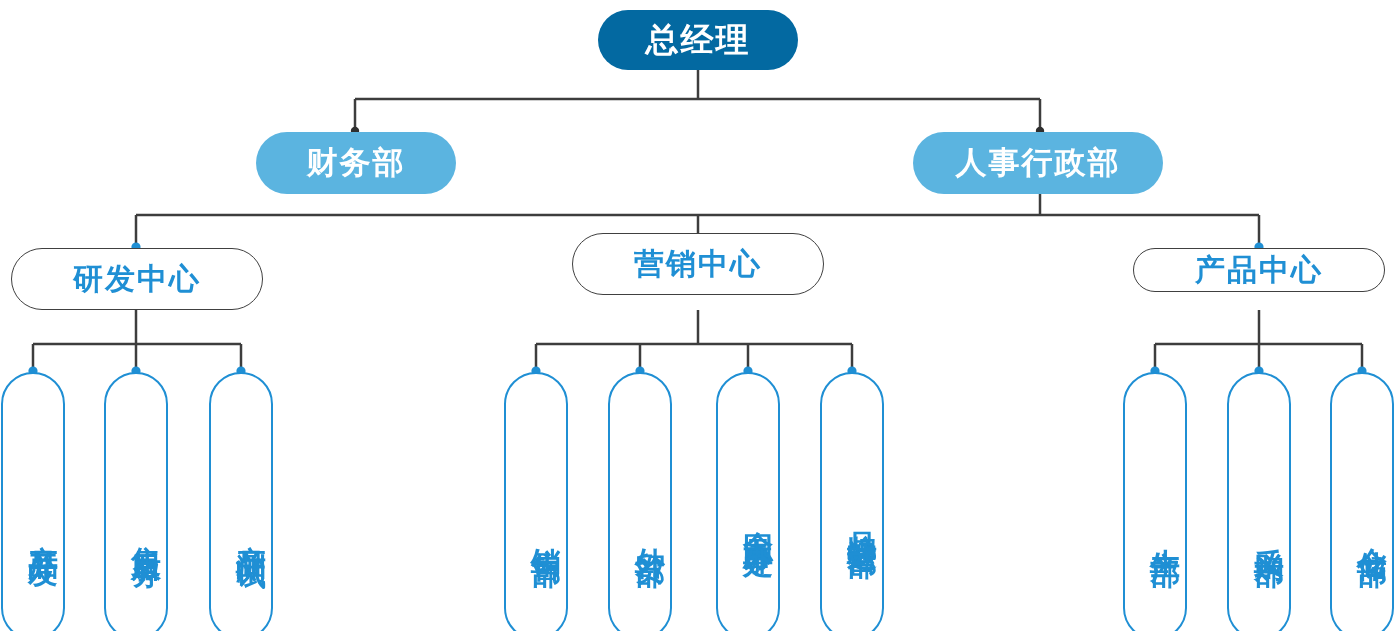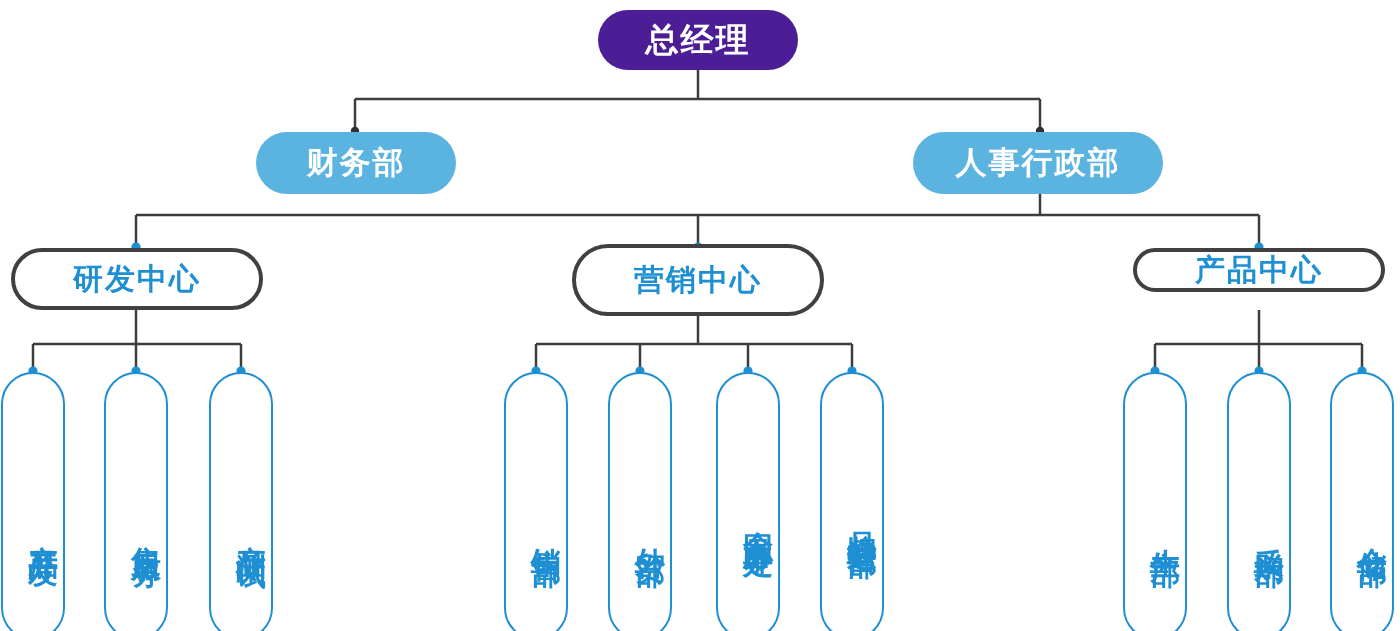--- a/index.html
+++ b/index.html
@@ -29,41 +29,41 @@
     position: absolute;
     box-sizing: border-box;
     display: flex;
     align-items: center;
     justify-content: center;
     text-align: center;
     white-space: nowrap;
   }
   
   .node.lv1 {
-    background: #4c1d95;
+    background: #0369a1;
     color: #ffffff;
     border-radius: 999px;
     font-size: 33px;
     font-weight: bold;
     letter-spacing: 2px;
   }
   
   .node.lv2 {
     background: #5bb4e0;
     color: #ffffff;
     border-radius: 999px;
     font-size: 31px;
     font-weight: bold;
     letter-spacing: 2px;
   }
   
   .node.lv3 {
     background: #ffffff;
     color: #1f8fd4;
-    border: 4px solid #404040;
+    border: 1px solid #404040;
     border-radius: 999px;
     font-size: 30px;
     font-weight: bold;
     letter-spacing: 2px;
   }
   
   .node.lv4 {
     background: #ffffff;
     color: #1f8fd4;
     border: 2px solid #1f8fd4;
@@ -140,21 +140,21 @@
   </svg>
 
   <div class="node lv1" style="left:598px; top:10px; width:200px; height:60px;">总经理</div>
 
   <div class="node lv2" style="left:256px; top:132px; width:200px; height:62px;">财务部</div>
 
   <div class="node lv2" style="left:913px; top:132px; width:250px; height:62px;">人事行政部</div>
 
   <div class="node lv3" style="left:11px; top:248px; width:252px; height:62px;">研发中心</div>
 
-  <div class="node lv3" style="left:572px; top:244px; width:252px; height:72px;">营销中心</div>
+  <div class="node lv3" style="left:572px; top:233px; width:252px; height:62px;">营销中心</div>
 
   <div class="node lv3" style="left:1133px; top:248px; width:252px; height:44px;">产品中心</div>
 
   <div class="node lv4" style="left:1px; top:372px; width:64px; height:268px;">产品开发</div>
 
   <div class="node lv4" style="left:104px; top:372px; width:64px; height:268px;">售后服务</div>
 
   <div class="node lv4" style="left:209px; top:372px; width:64px; height:268px;">产品测试</div>
 
   <div class="node lv4" style="left:504px; top:372px; width:64px; height:268px;">销售部</div>

